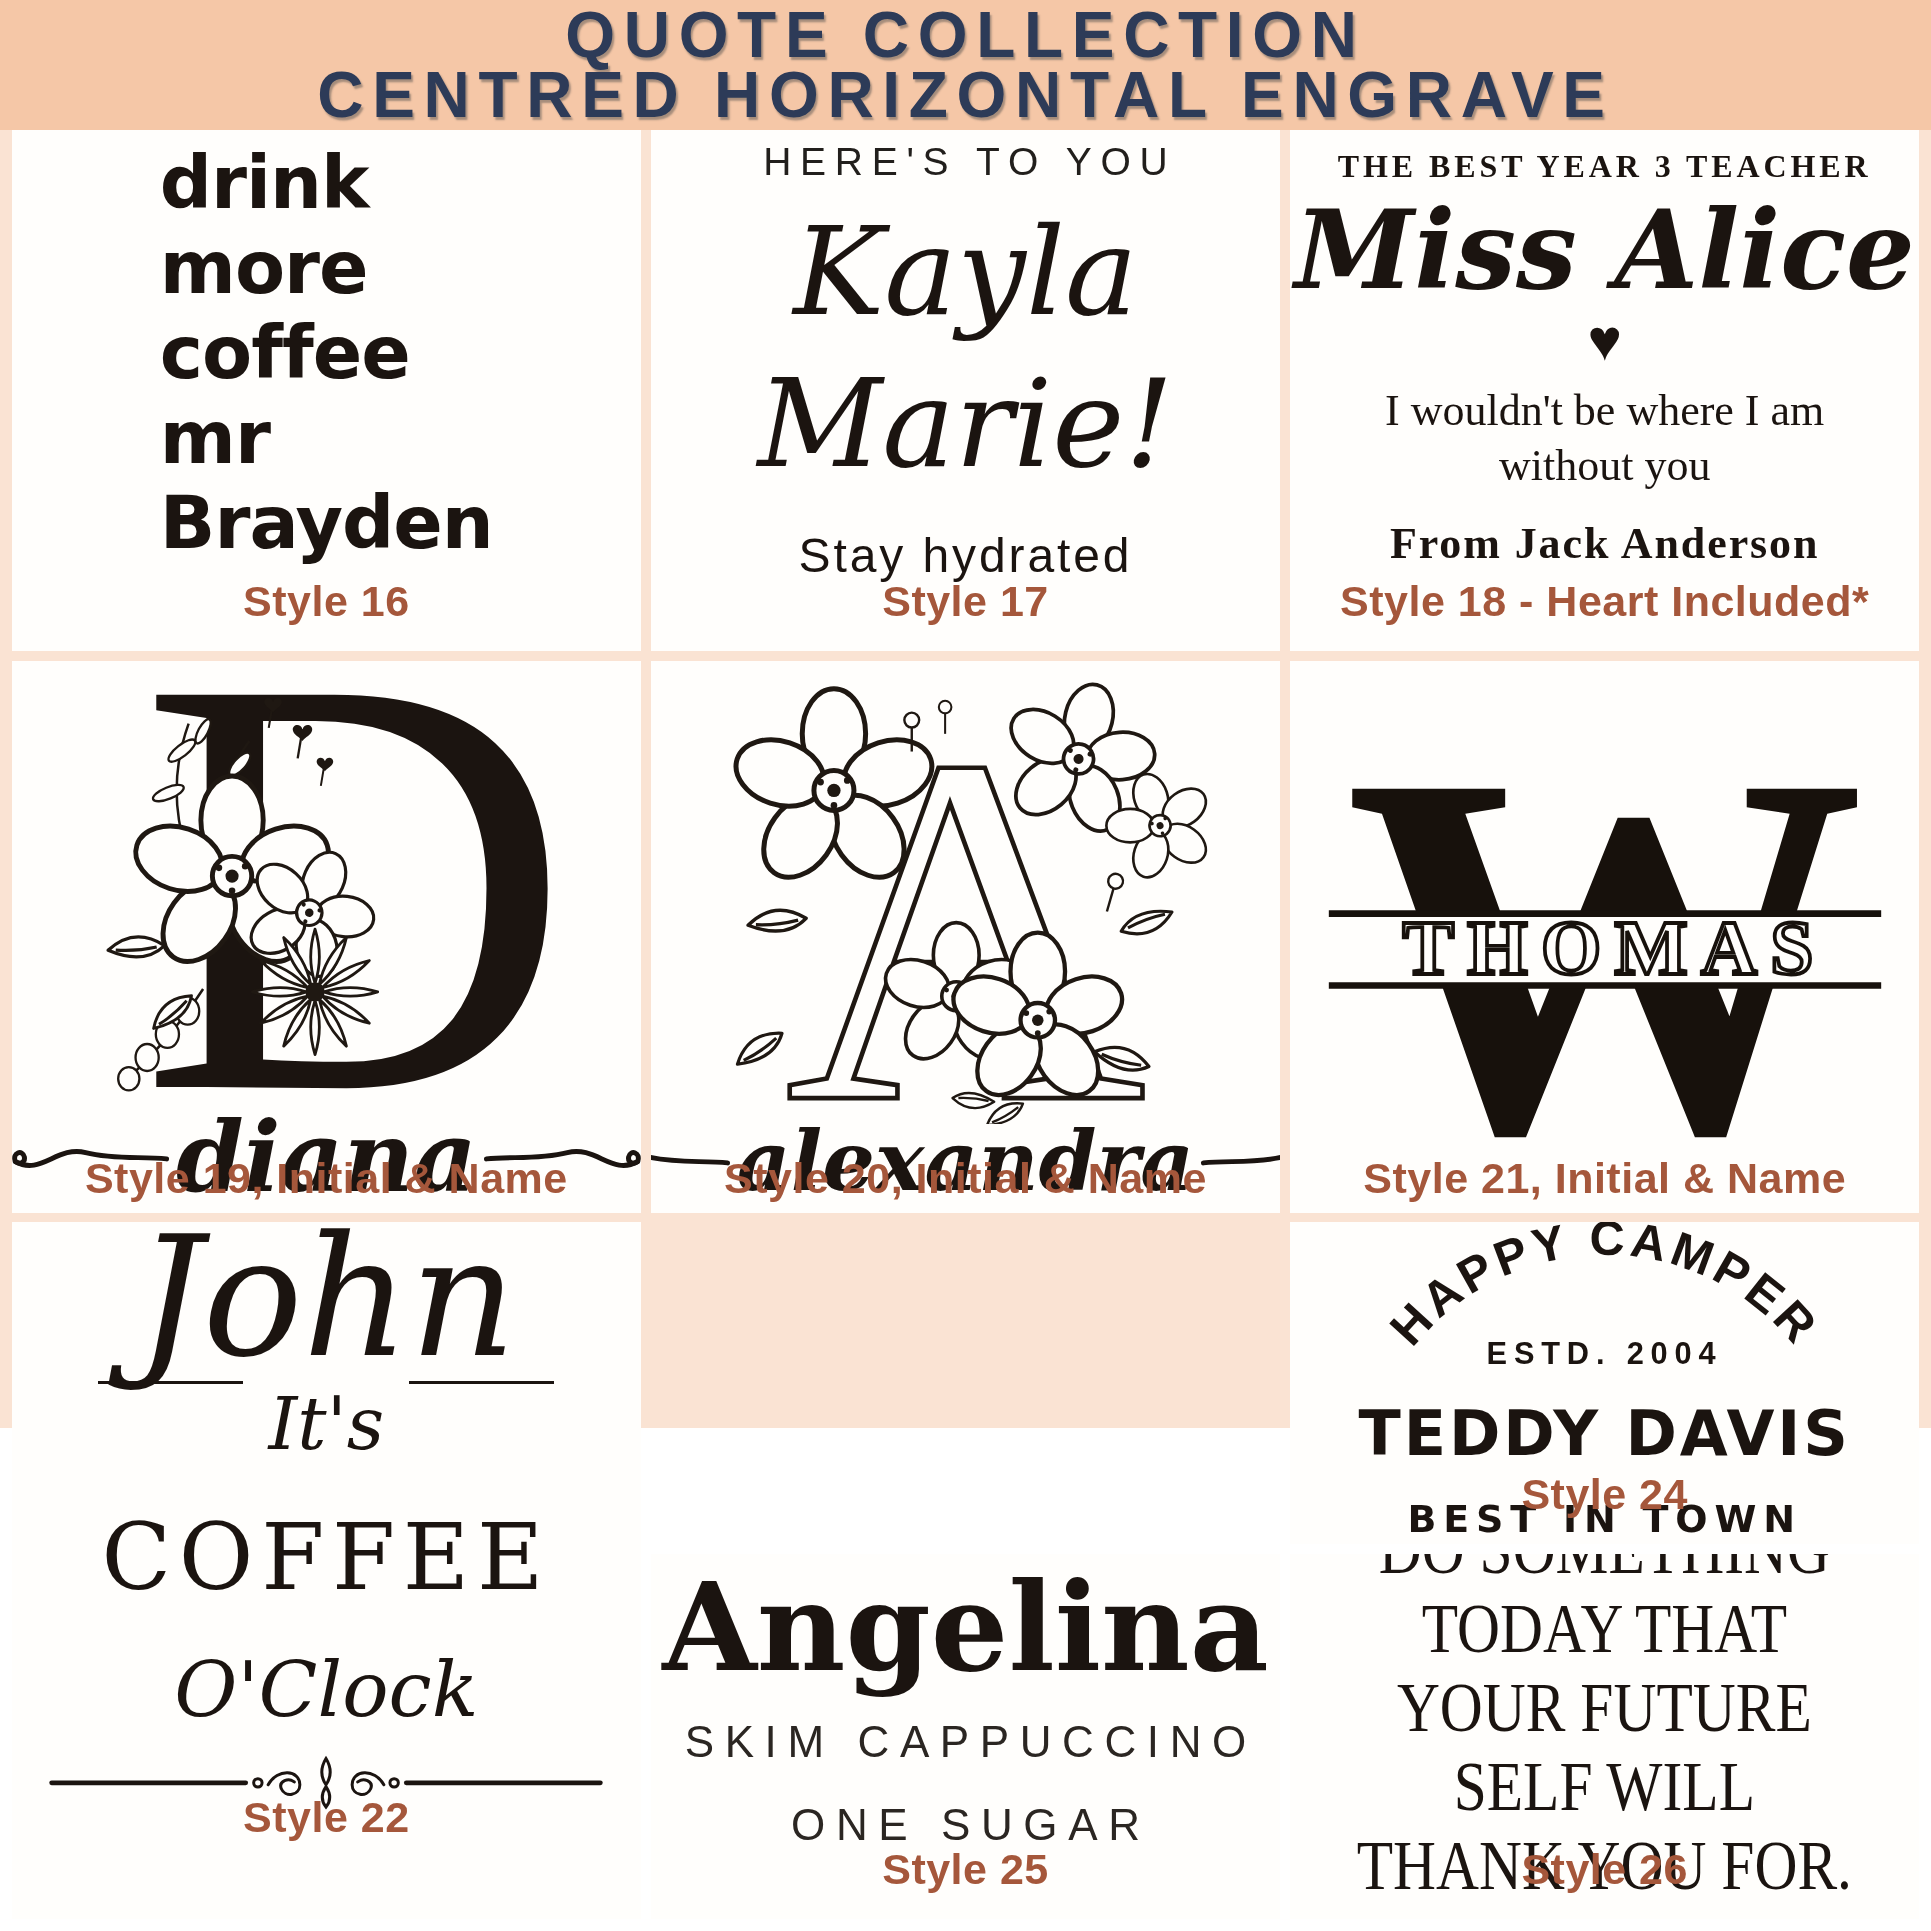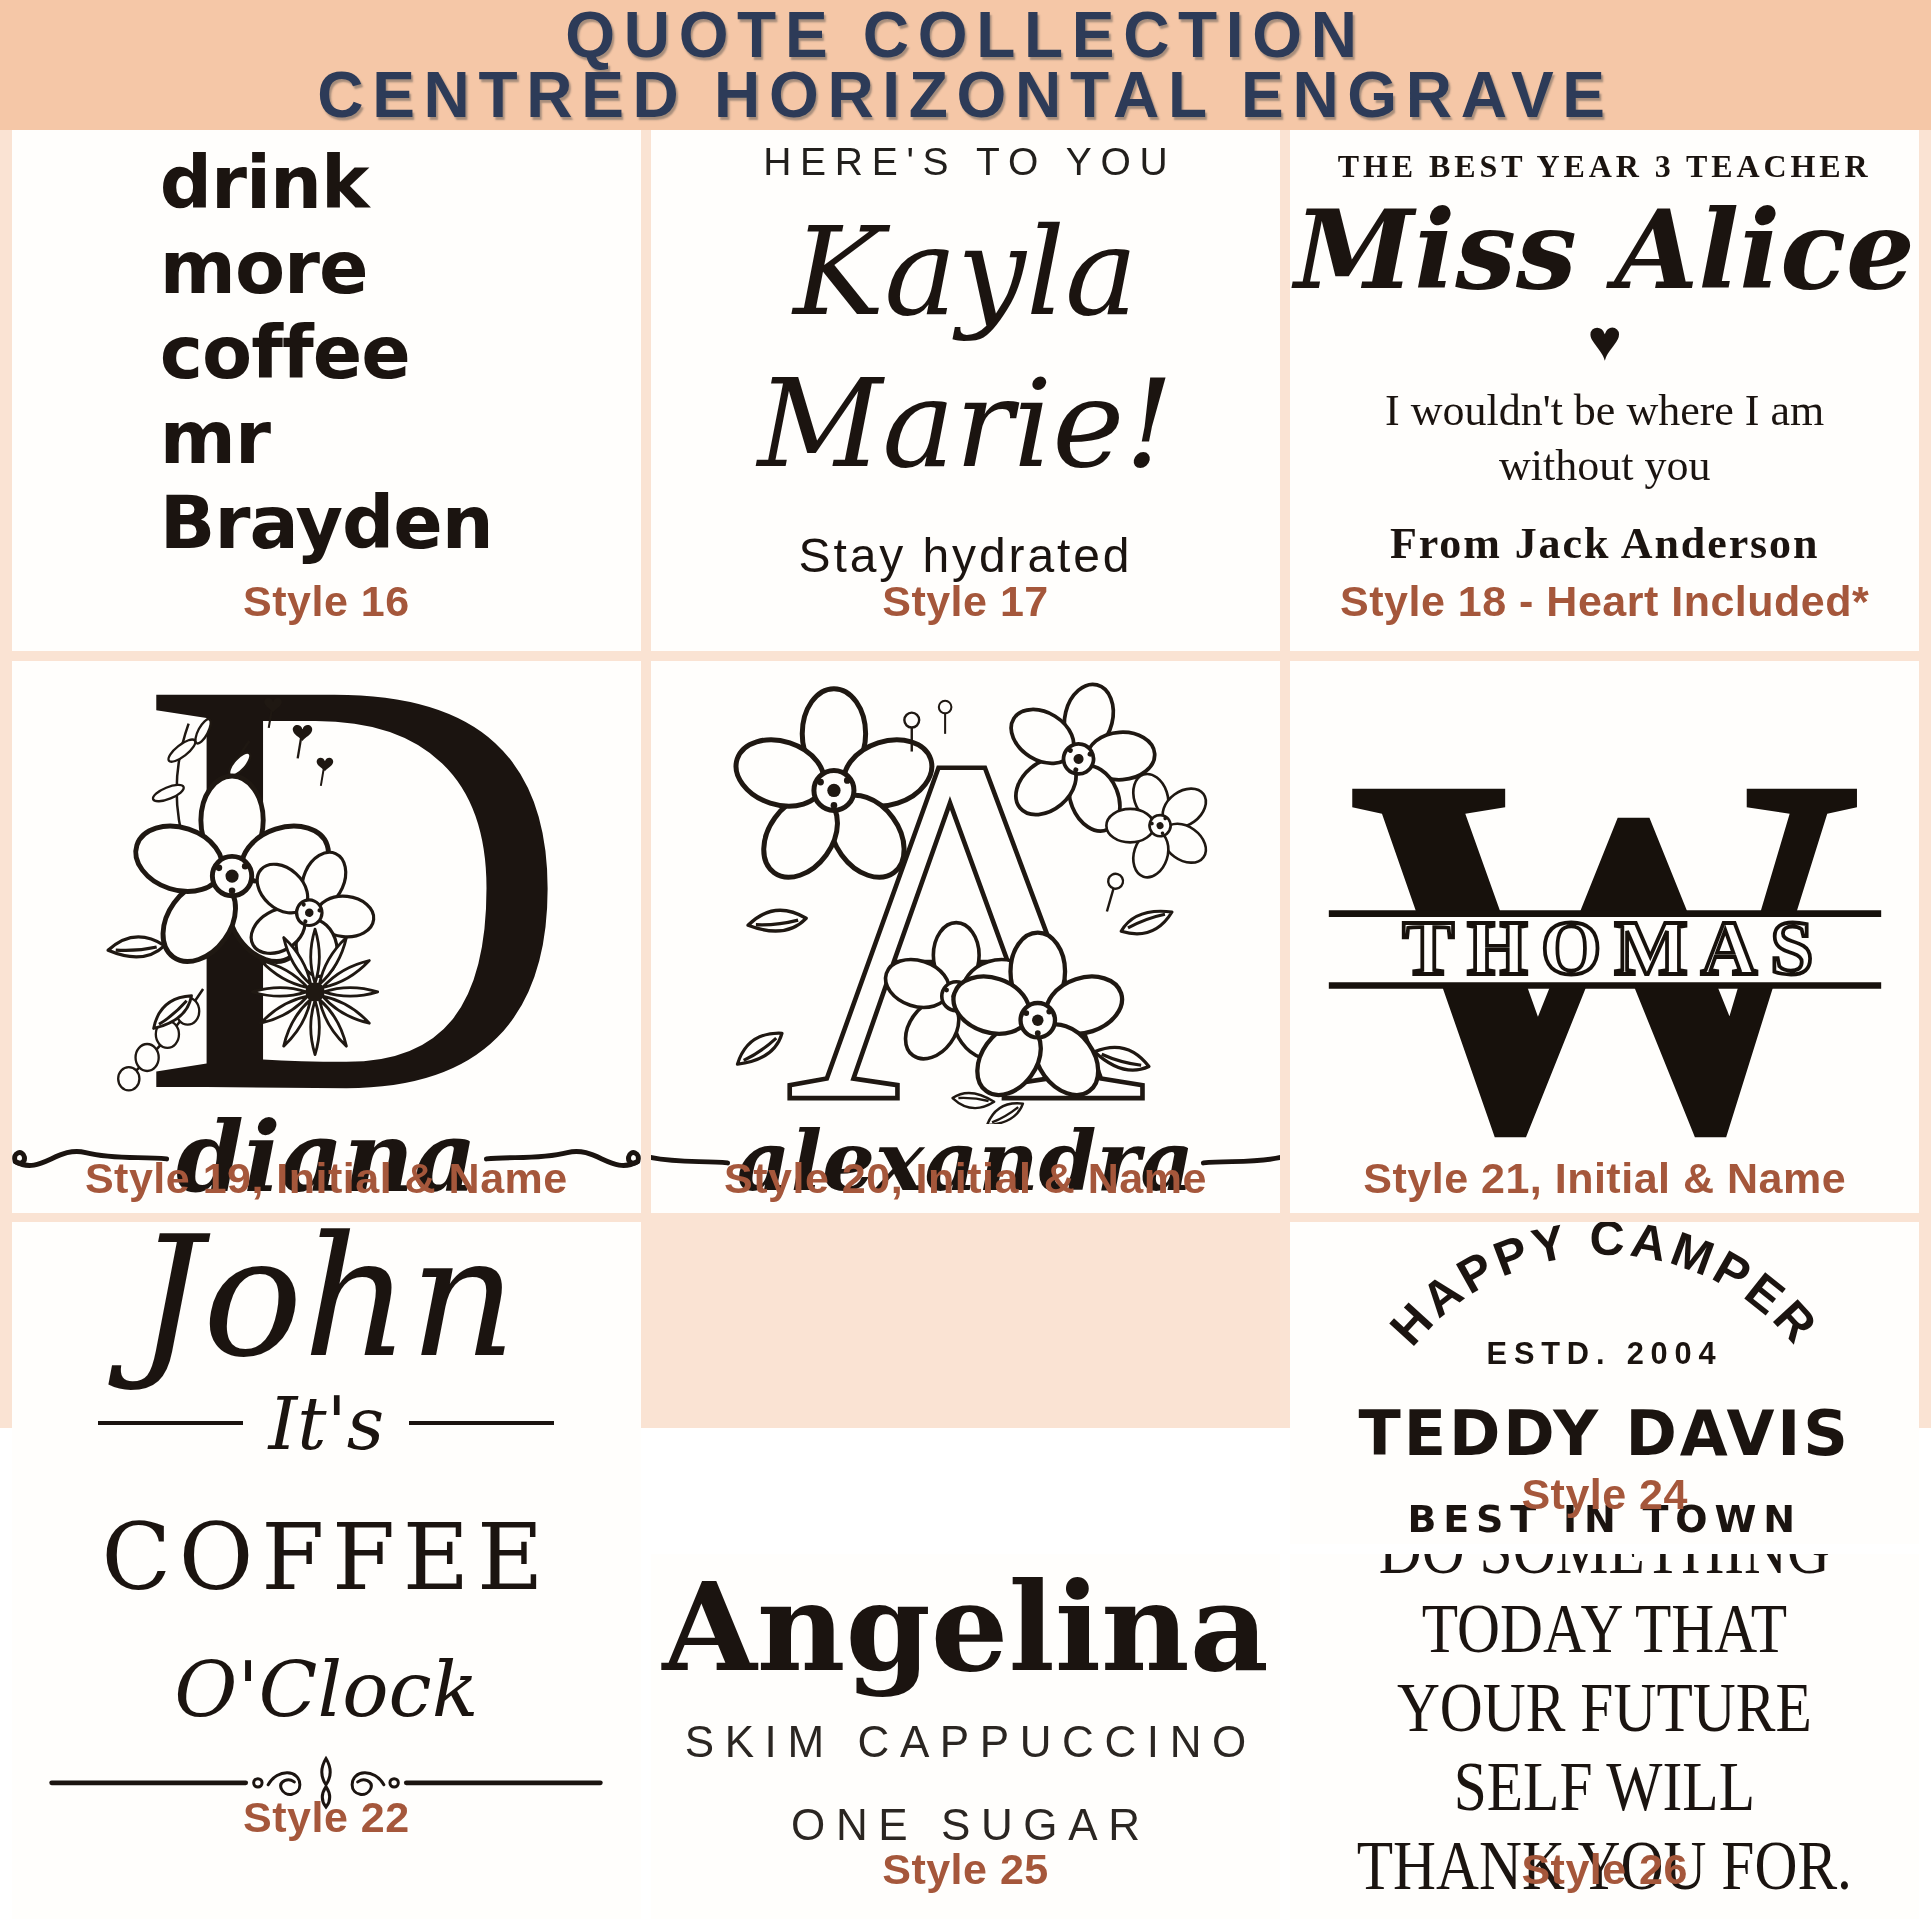--- a/index.html
+++ b/index.html
@@ -62,21 +62,21 @@
   .floral{position:absolute;pointer-events:none;}
   .floral-d{left:56px;top:-11.6px;}
   .name-row{display:flex;align-items:center;gap:3.9px;margin-top:5.8px;}
   .name-script{font-family:"DejaVu Serif",serif;font-style:italic;font-weight:700;font-size:97px;line-height:1;}
   .c20 .name-script{font-size:83px;}
   .c20 .name-row{margin-top:-3.9px;}
   .swash{width:162px;height:44px;}
   
   .c22 .content{margin-bottom:116px;}
   .s22-john{font-family:"DejaVu Serif",serif;font-style:italic;font-size:166px;line-height:1;}
-  .s22-row{display:flex;align-items:center;gap:25px;margin-top:0;}
+  .s22-row{display:flex;align-items:flex-start;gap:25px;margin-top:0;}
   .rule{width:145px;height:3.9px;background:var(--ink);}
   .s22-its{font-family:"DejaVu Serif",serif;font-style:italic;font-size:73px;}
   .s22-coffee{font-family:"DejaVu Serif",serif;font-size:91px;letter-spacing:7.7px;margin-top:39px;}
   .s22-oclock{font-family:"DejaVu Serif",serif;font-style:italic;font-size:77px;margin-top:35px;}
   .s22-divider{width:560px;height:60px;margin-top:17.4px;}
   
   .c23 .content{margin-bottom:48px;}
   .s23-eyebrow{font-family:"Liberation Mono",monospace;font-weight:700;font-size:44px;letter-spacing:12.6px;text-indent:12.6px;}
   .s23-name{font-family:"DejaVu Serif",serif;font-weight:700;font-size:118px;margin-top:29px;}
   

